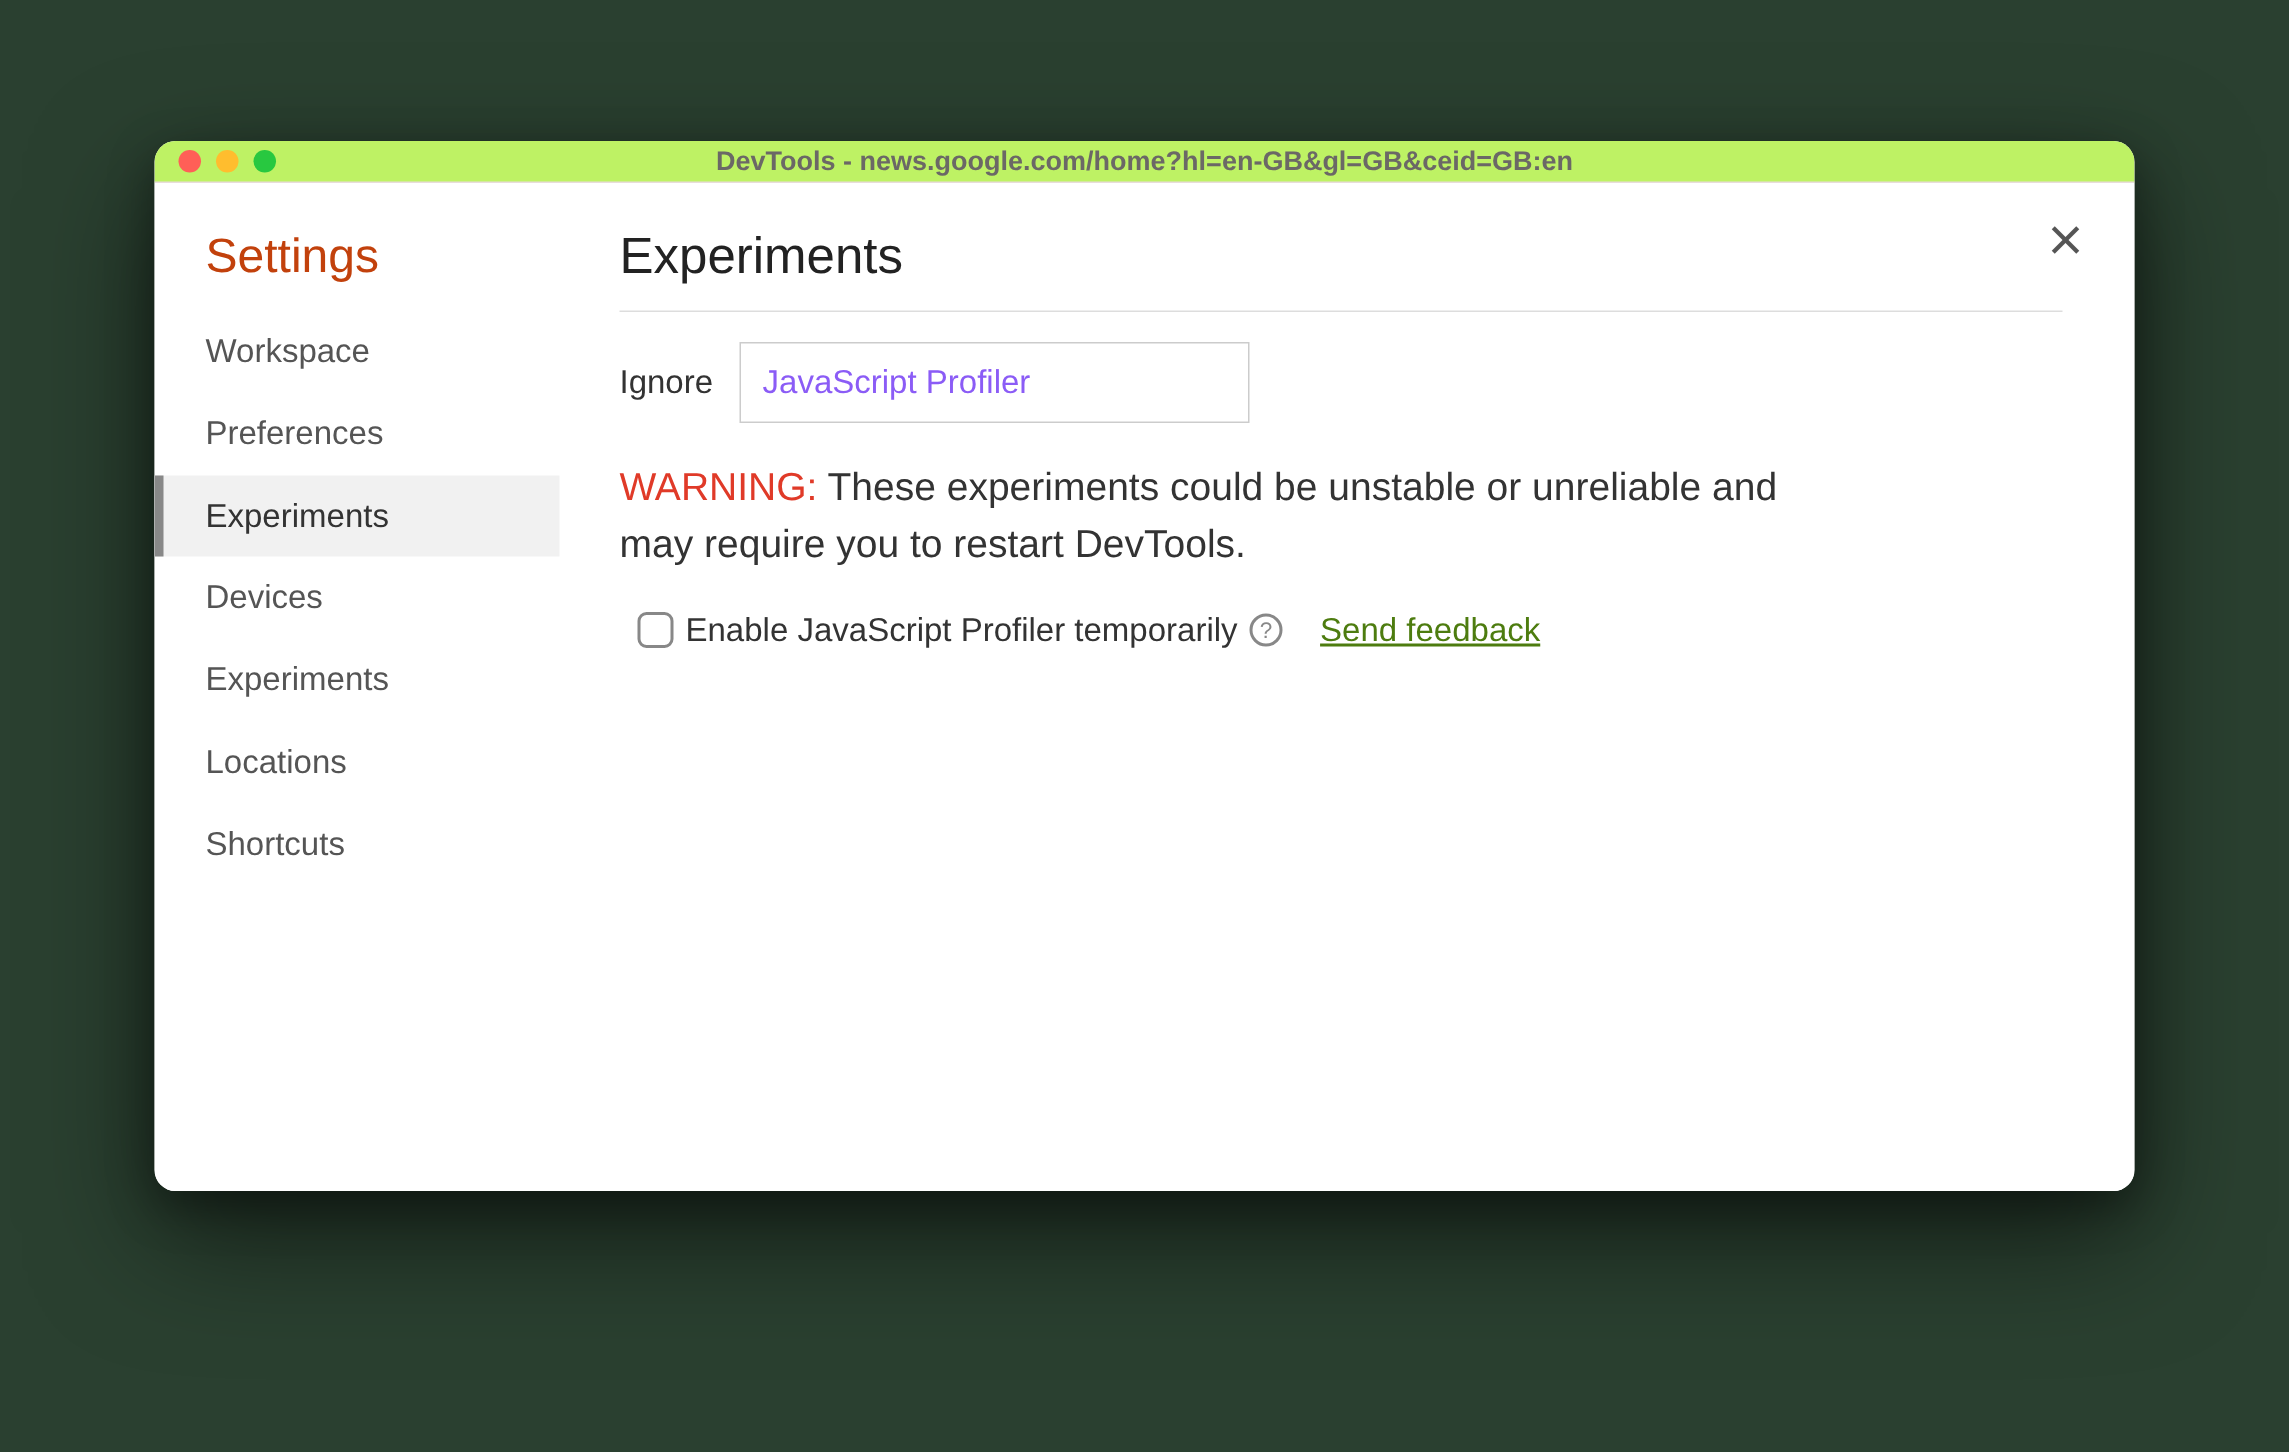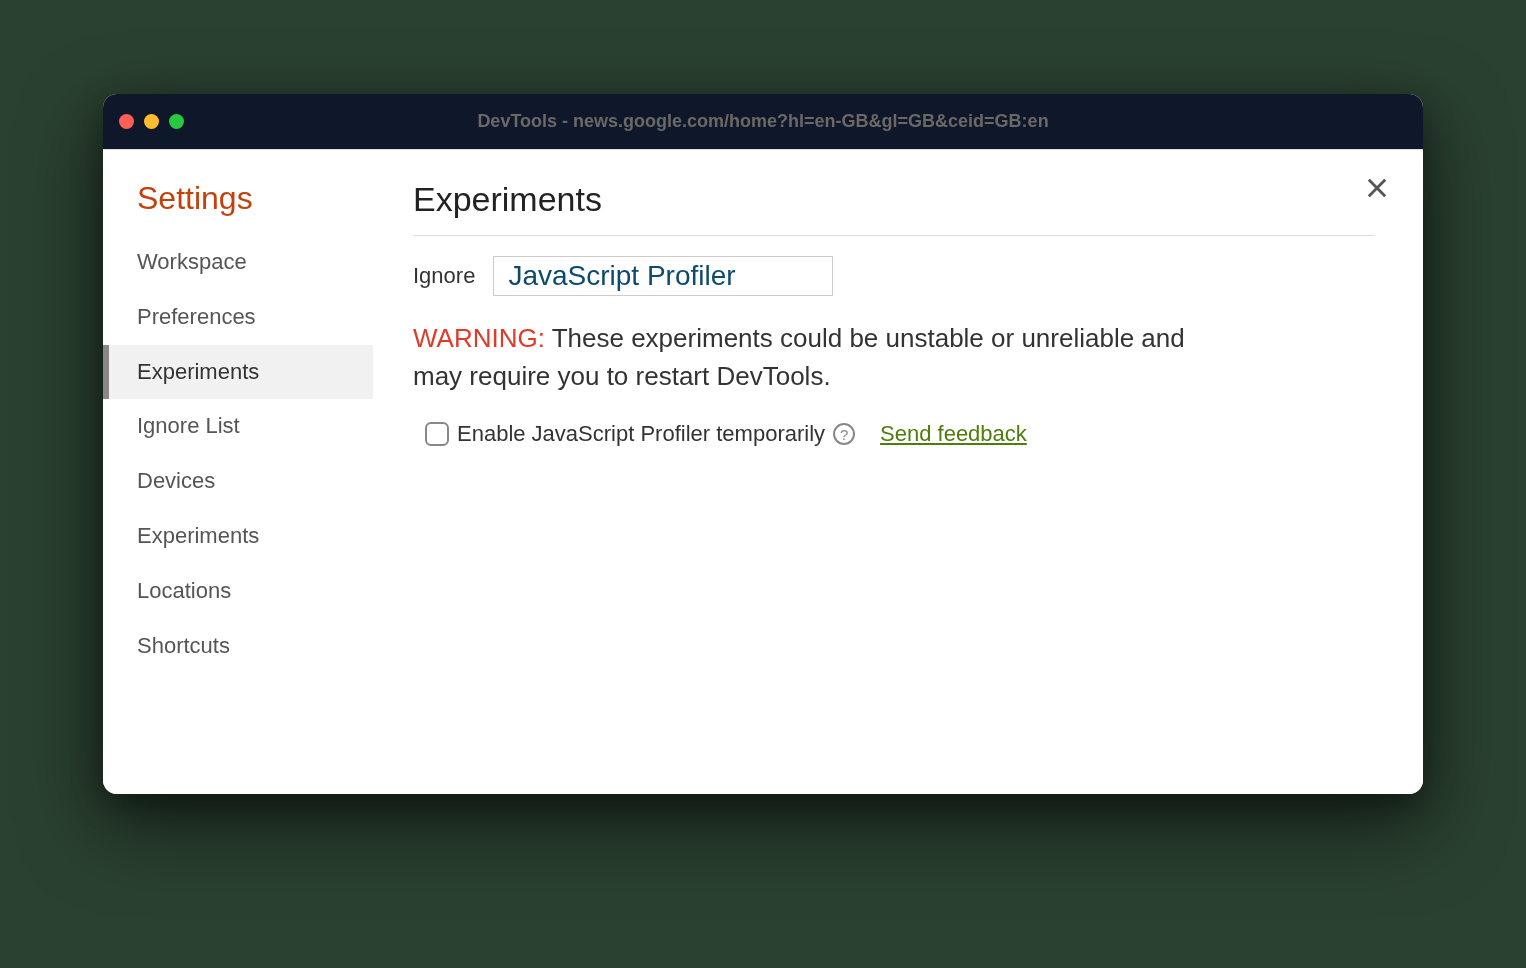--- a/index.html
+++ b/index.html
@@ -23,22 +23,22 @@
       background: #ffffff;
       border-radius: 14px;
       box-shadow: 0 30px 80px rgba(0,0,0,0.55), 0 10px 30px rgba(0,0,0,0.35);
       overflow: hidden;
       display: flex;
       flex-direction: column;
       position: relative;
       top: -40px;
     }
     .titlebar {
-      height: 56px;
-      background: #0f172a;
+      height: 28px;
+      background: #bef264;
       border-bottom: 1px solid #e8dcdb;
       display: flex;
       align-items: center;
       padding: 0 16px;
       position: relative;
     }
     .traffic-lights {
       display: flex;
       gap: 10px;
       align-items: center;
@@ -120,26 +120,26 @@
       align-items: center;
       gap: 18px;
       margin-bottom: 24px;
     }
     .filter-label {
       font-size: 22px;
       color: #333;
     }
     .filter-input {
       width: 340px;
-      height: 40px;
-      font-size: 28px;
+      height: 54px;
+      font-size: 22px;
       padding: 0 14px;
       border: 1px solid #ccc;
       background: #fff;
-      color: #0c4a6e;
+      color: #8b5cf6;
       outline: none;
       font-family: inherit;
     }
     .warning-block {
       font-size: 26px;
       color: #333;
       line-height: 1.45;
       margin-bottom: 26px;
       max-width: 820px;
     }
@@ -196,21 +196,20 @@
     </div>
     <div class="title-text">DevTools - news.google.com/home?hl=en-GB&amp;gl=GB&amp;ceid=GB:en</div>
   </div>
 
   <div class="content">
     <div class="sidebar">
       <div class="sidebar-title">Settings</div>
       <div class="sidebar-item">Workspace</div>
       <div class="sidebar-item">Preferences</div>
       <div class="sidebar-item active">Experiments</div>
-      <div class="sidebar-item">Ignore List</div>
       <div class="sidebar-item">Devices</div>
       <div class="sidebar-item">Experiments</div>
       <div class="sidebar-item">Locations</div>
       <div class="sidebar-item">Shortcuts</div>
     </div>
 
     <div class="main">
       <div class="close-btn">
         <svg viewBox="0 0 24 24" stroke="currentColor" stroke-width="2.4" fill="none">
           <line x1="5" y1="5" x2="19" y2="19"></line>

